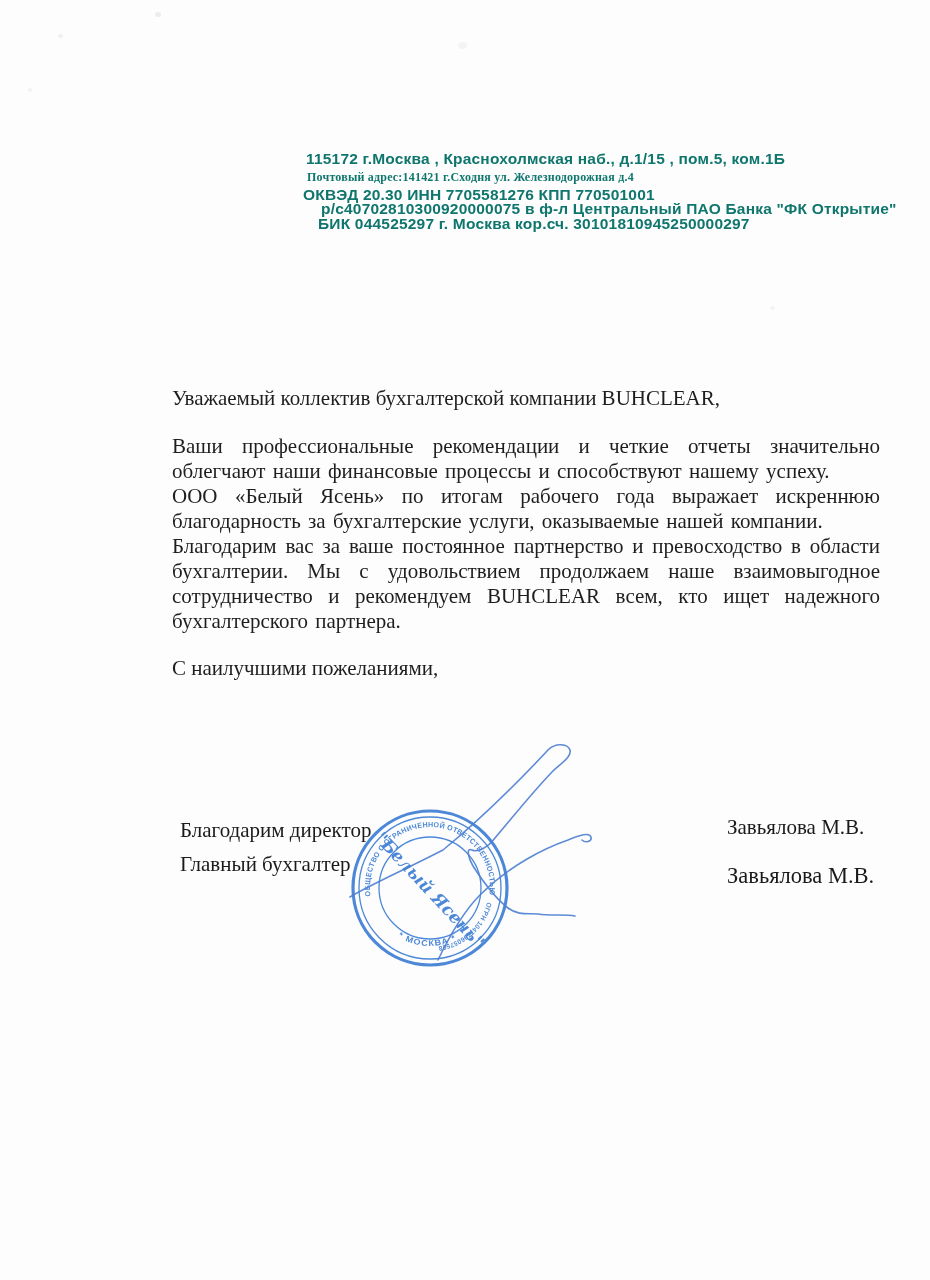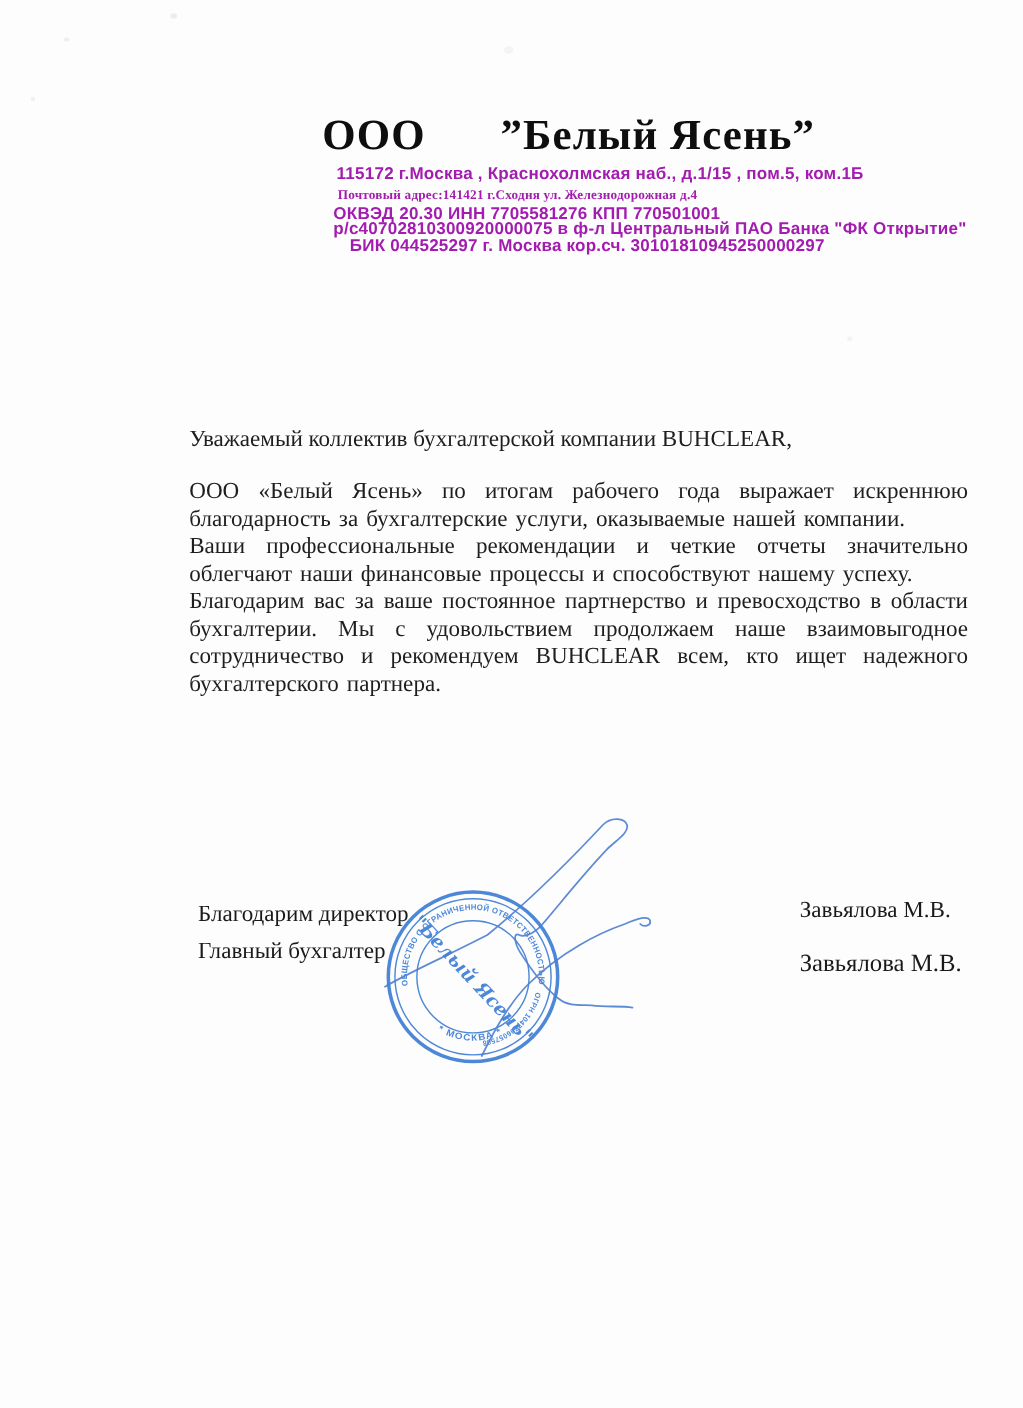--- a/index.html
+++ b/index.html
@@ -16,28 +16,28 @@
 
   
   .org-title{
     position:absolute;top:100px;left:293px;
     font-family:"Liberation Serif", serif;
     font-weight:bold;font-size:39px;color:#0e0e0e;
     white-space:nowrap;letter-spacing:1px;
   }
   .org-title .org-type{margin-right:68px;}
   .lh-line{
-    position:absolute;white-space:nowrap;color:#a21caf;font-weight:bold;
+    position:absolute;white-space:nowrap;color:#0f766e;font-weight:bold;
   }
   .lh-sans{font-family:"Liberation Sans", sans-serif;font-size:15.5px;letter-spacing:.2px;}
   .lh-serif{font-family:"Liberation Serif", serif;font-size:12px;letter-spacing:.2px;}
   .lh-1{top:150px;left:306px;}
   .lh-2{top:170px;left:307px;}
   .lh-3{top:186px;left:303px;}
-  .lh-4{top:200px;left:303px;}
+  .lh-4{top:200px;left:321px;}
   .lh-5{top:215px;left:318px;}
 
   
   .letter-body{
     position:absolute;left:172px;top:338px;width:708px;
     font-size:21px;line-height:25px;color:#1e1e1e;margin-top:48px;
   }
   .salutation{margin:0 0 23px 0;}
   .para{margin:0;text-align:justify;word-spacing:2px;}
   .closing{margin:22px 0 0 0;}
@@ -62,34 +62,32 @@
 <body>
 
 <div class="page">
 
   <div class="speck" style="left:155px;top:12px;width:6px;height:5px;background:#ededed;"></div>
   <div class="speck" style="left:58px;top:34px;width:5px;height:4px;background:#efefef;"></div>
   <div class="speck" style="left:458px;top:42px;width:9px;height:7px;background:#f4f4f4;"></div>
   <div class="speck" style="left:28px;top:88px;width:4px;height:4px;background:#f1f1f1;"></div>
   <div class="speck" style="left:770px;top:306px;width:5px;height:4px;background:#f3f3f3;"></div>
 
-  <div class="org-title">
-    <span class="org-type">ООО</span><span>”Белый Ясень”</span>
-  </div>
   <div class="lh-line lh-sans lh-1">115172 г.Москва , Краснохолмская наб., д.1/15 , пом.5, ком.1Б</div>
   <div class="lh-line lh-serif lh-2">Почтовый адрес:141421 г.Сходня ул.  Железнодорожная д.4</div>
   <div class="lh-line lh-sans lh-3">ОКВЭД 20.30 ИНН 7705581276  КПП 770501001</div>
   <div class="lh-line lh-sans lh-4">р/с40702810300920000075 в ф-л Центральный ПАО Банка "ФК Открытие"</div>
   <div class="lh-line lh-sans lh-5">БИК 044525297 г. Москва кор.сч. 30101810945250000297</div>
 
   <div class="letter-body">
     <p class="salutation">Уважаемый коллектив бухгалтерской компании BUHCLEAR,</p>
+    <p class="para">Ваши профессиональные рекомендации и четкие отчеты значительно облегчают наши финансовые процессы и способствуют нашему успеху.</p>
     <p class="para">ООО «Белый Ясень» по итогам рабочего года выражает искреннюю благодарность за бухгалтерские услуги, оказываемые нашей компании.</p>
-    <p class="para">Ваши профессиональные рекомендации и четкие отчеты значительно облегчают наши финансовые процессы и способствуют нашему успеху.</p>
     <p class="para">Благодарим вас за ваше постоянное партнерство и превосходство в области бухгалтерии. Мы с удовольствием продолжаем наше взаимовыгодное сотрудничество и рекомендуем BUHCLEAR всем, кто ищет надежного бухгалтерского партнера.</p>
+    <p class="closing">С наилучшими пожеланиями,</p>
   </div>
 
   <div class="sig-title sig-row1-title">Благодарим директор</div>
   <div class="sig-name sig-row1-name">Завьялова М.В.</div>
   <div class="sig-title sig-row2-title">Главный бухгалтер</div>
   <div class="sig-name sig-row2-name">Завьялова М.В.</div>
 
   <svg class="stamp-svg" viewBox="0 0 170 170">
     <g stroke="#2b72d0" fill="none">
       <circle cx="85" cy="85" r="77" stroke-width="3.2"></circle>

